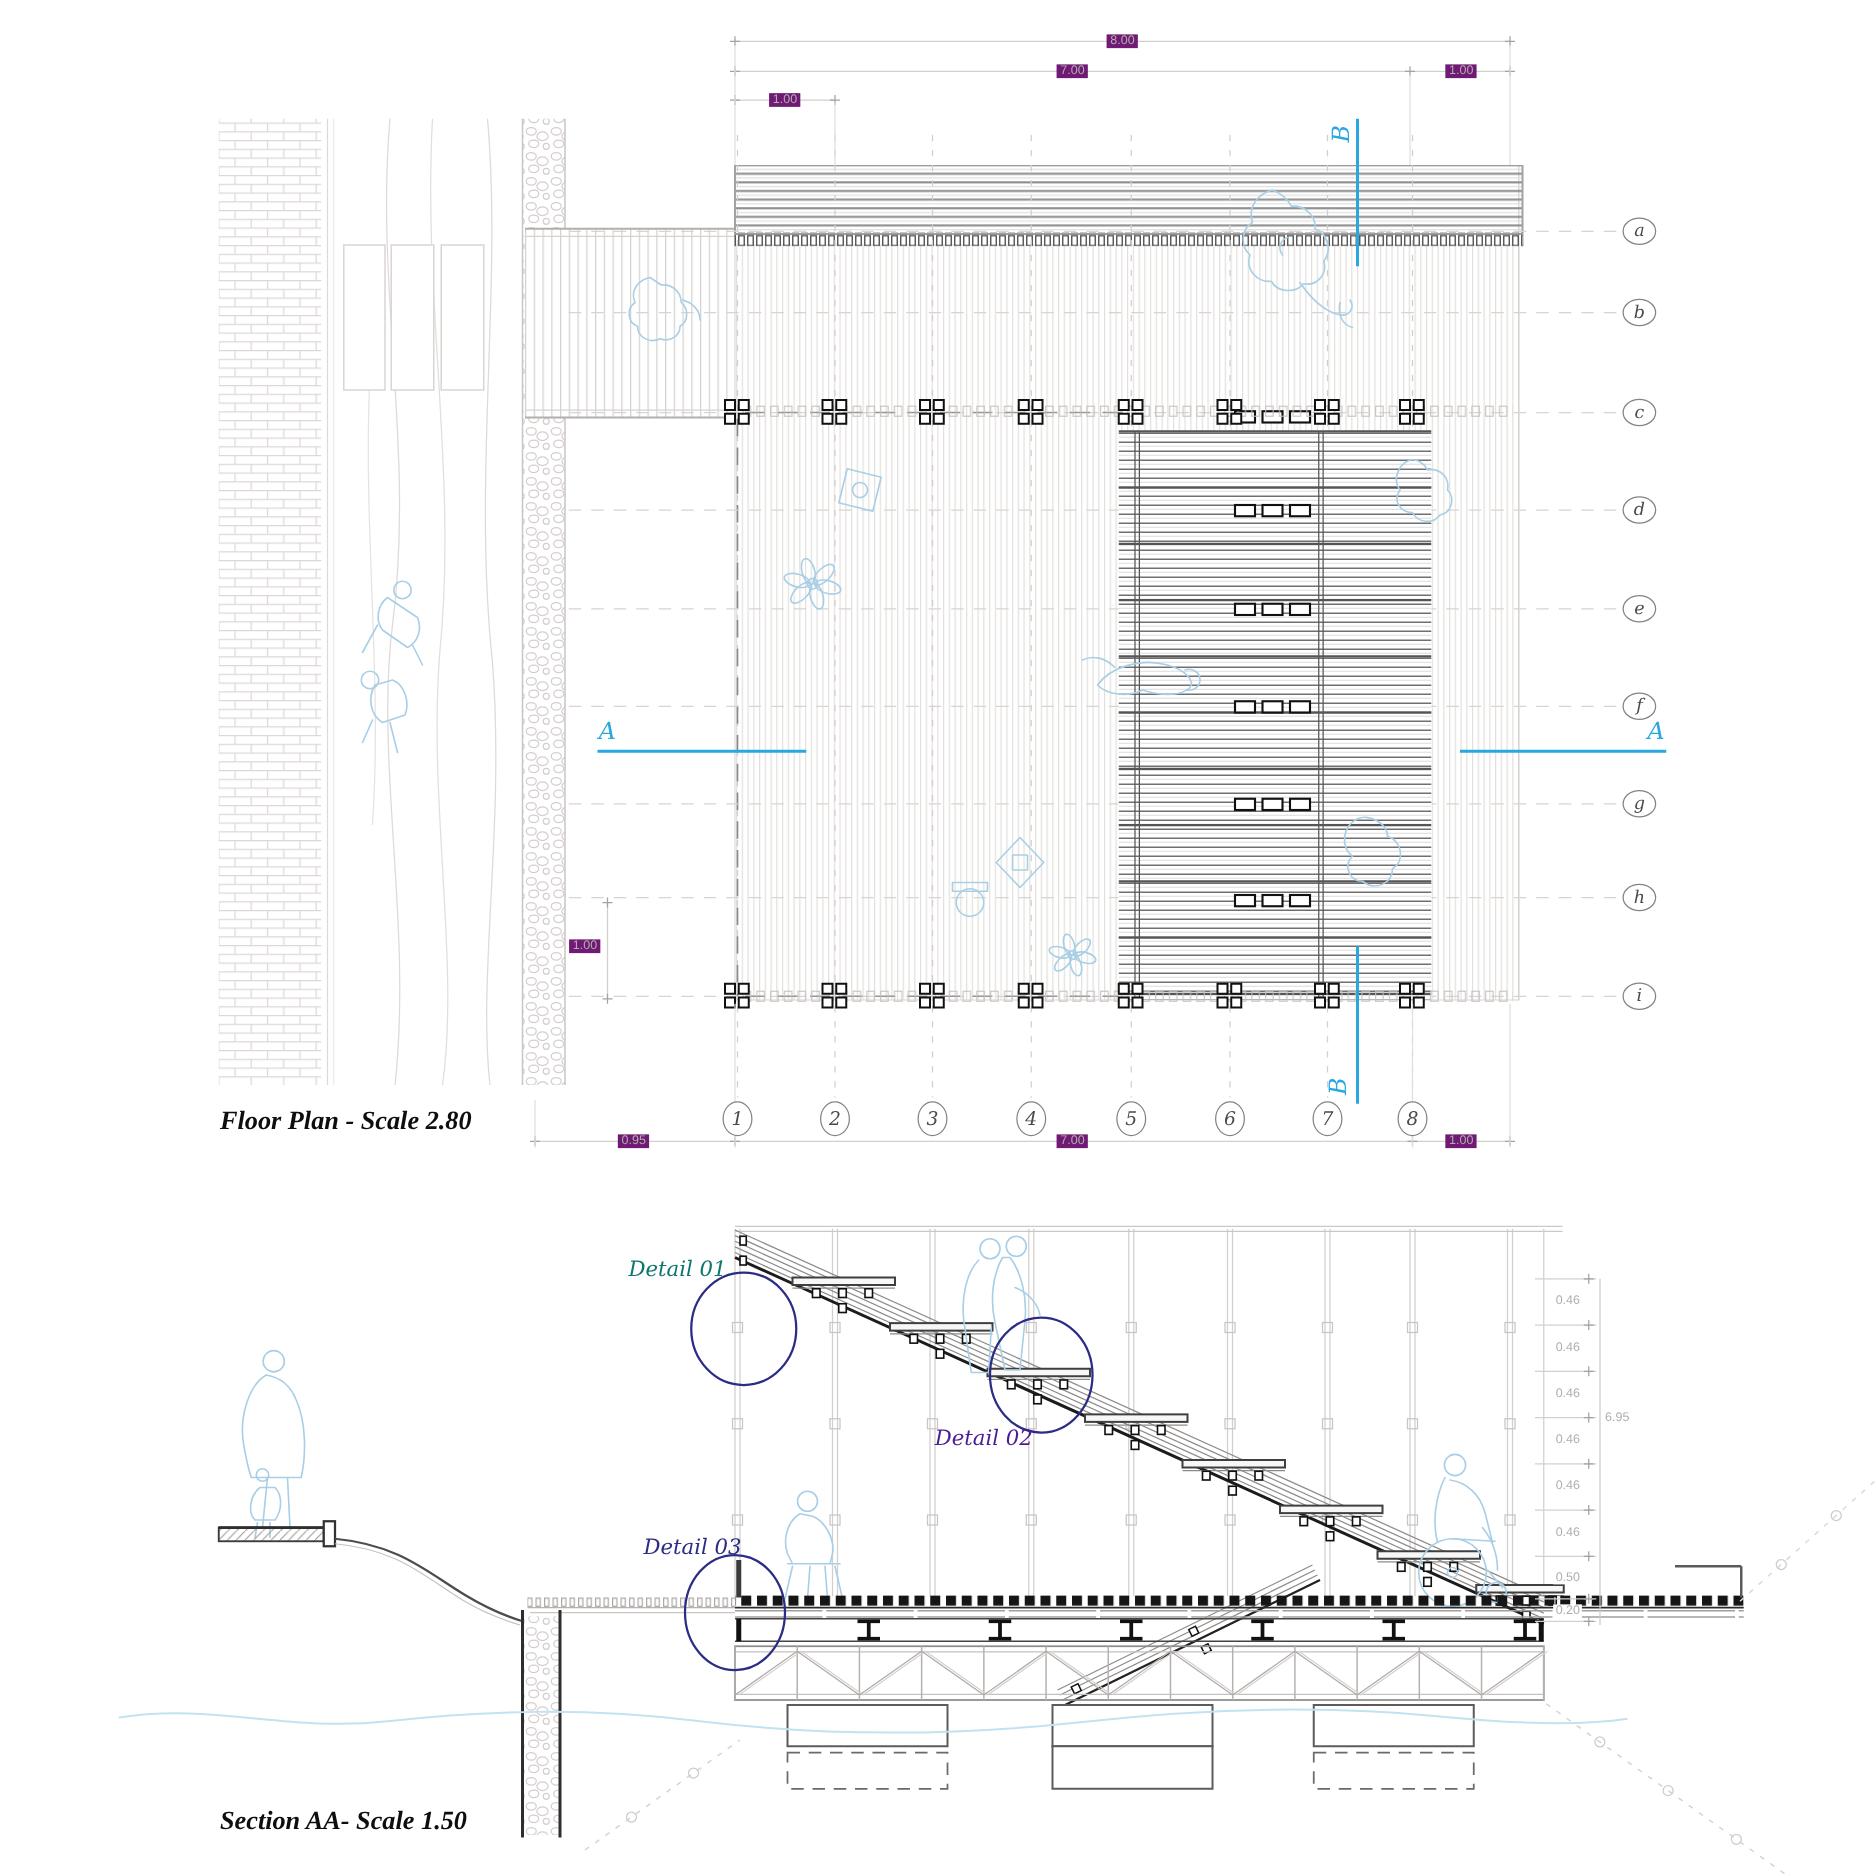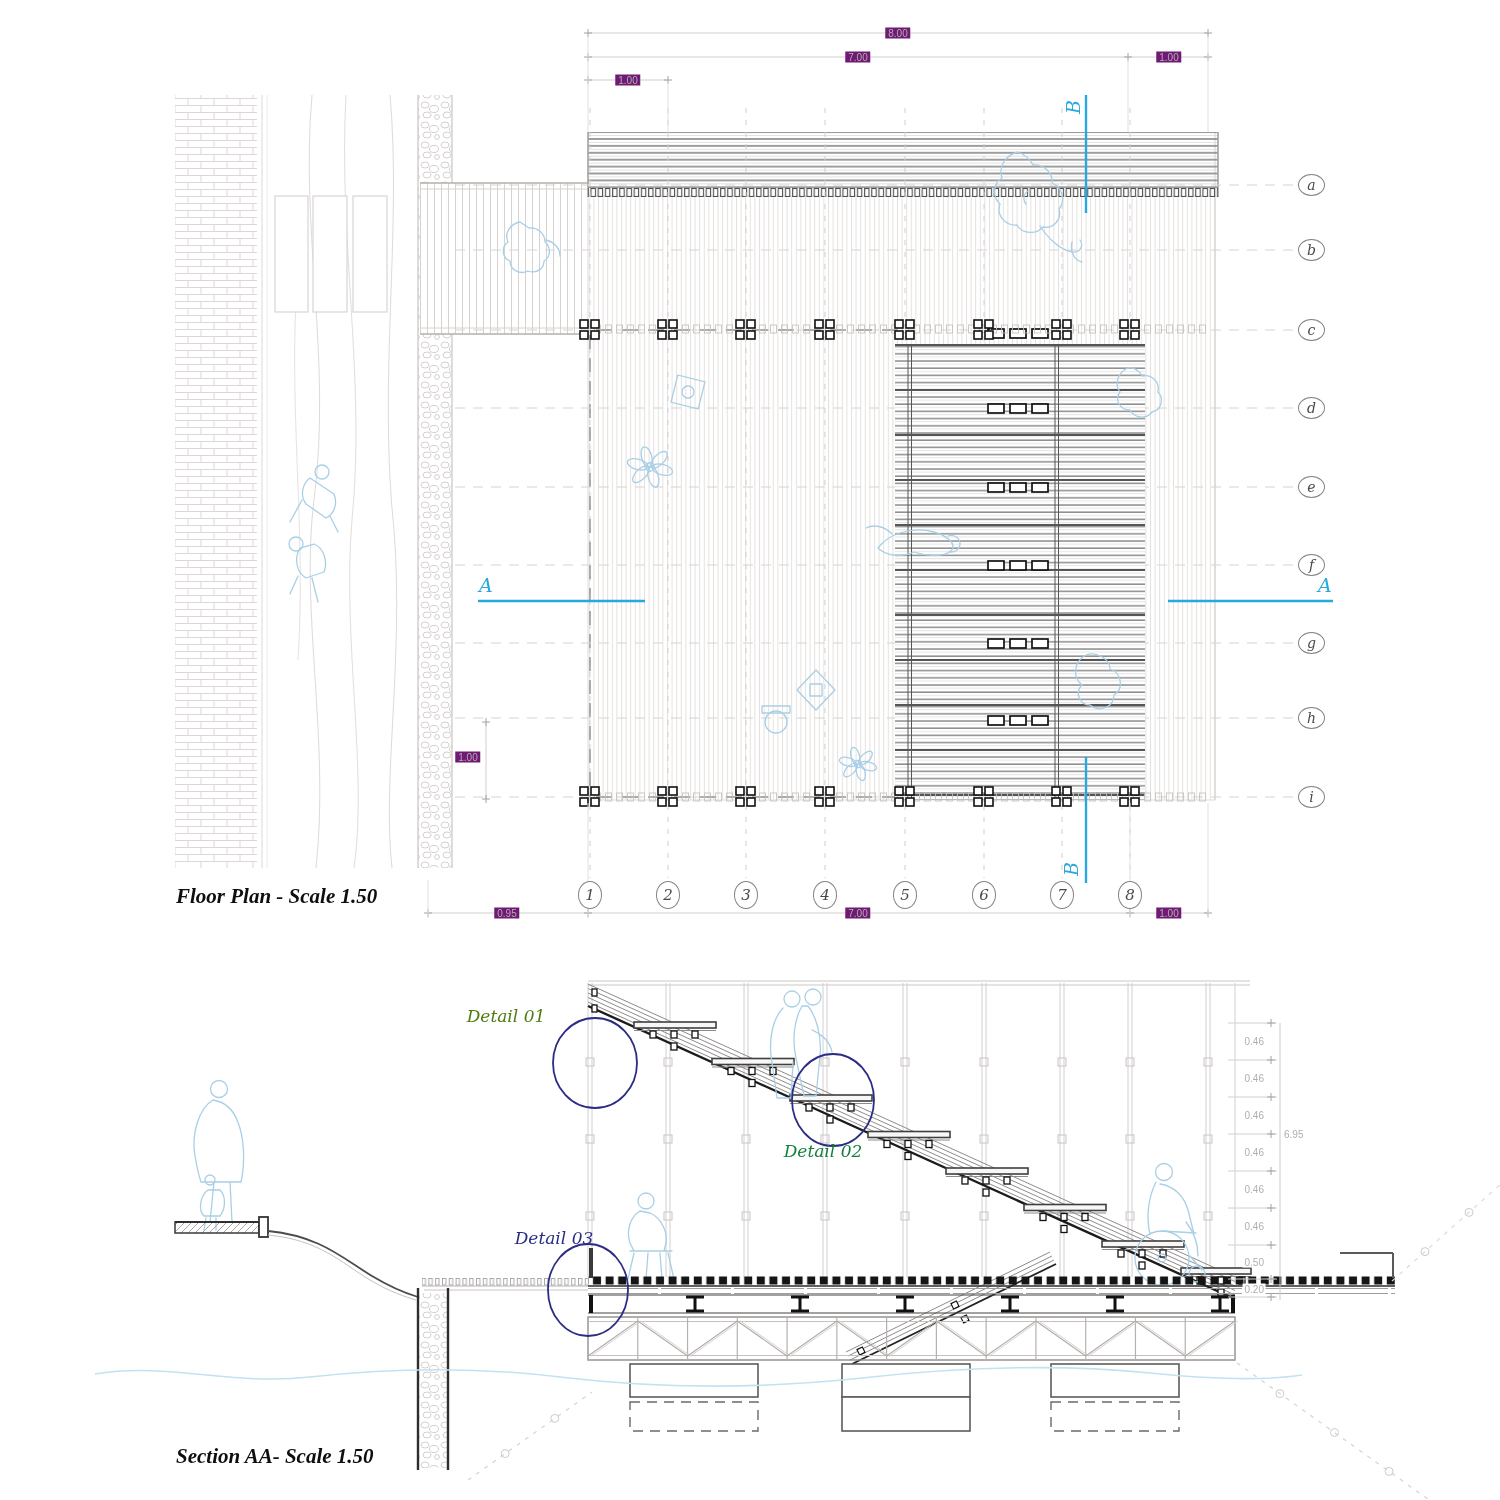--- a/index.html
+++ b/index.html
@@ -579,21 +579,21 @@
         <circle cx="554.8" cy="1418.4" r="4" stroke="#cfcbc9" fill="none" stroke-width="1"></circle>
         <circle cx="1279.9" cy="1393.58" r="4" stroke="#cfcbc9" fill="none" stroke-width="1"></circle>
         <circle cx="1334.5" cy="1432.5" r="4" stroke="#cfcbc9" fill="none" stroke-width="1"></circle>
         <circle cx="1389.1" cy="1471.42" r="4" stroke="#cfcbc9" fill="none" stroke-width="1"></circle>
         <circle cx="1425" cy="1251.6" r="4" stroke="#cfcbc9" fill="none" stroke-width="1"></circle>
         <circle cx="1469" cy="1212.4" r="4" stroke="#cfcbc9" fill="none" stroke-width="1"></circle>
       </g>
 </svg>
 
 <div class="ov">
-  <div class="title" style="left:176px;top:884px">Floor Plan - Scale 1.50</div>
+  <div class="title" style="left:176px;top:884px">Floor Plan - Scale 2.80</div>
   <div class="title" style="left:176px;top:1444px">Section AA- Scale 1.50</div>
 
   <div class="bubble b-row" style="left:1298px;top:174px">a</div>
   <div class="bubble b-row" style="left:1298px;top:239px">b</div>
   <div class="bubble b-row" style="left:1298px;top:319px">c</div>
   <div class="bubble b-row" style="left:1298px;top:397px">d</div>
   <div class="bubble b-row" style="left:1298px;top:476px">e</div>
   <div class="bubble b-row" style="left:1298px;top:554px">f</div>
   <div class="bubble b-row" style="left:1298px;top:632px">g</div>
   <div class="bubble b-row" style="left:1298px;top:707px">h</div>
@@ -620,22 +620,22 @@
   <div class="dimr" style="left:1266px;top:1041px">0.46</div>
   <div class="dimr" style="left:1266px;top:1078px">0.46</div>
   <div class="dimr" style="left:1266px;top:1115px">0.46</div>
   <div class="dimr" style="left:1266px;top:1152px">0.46</div>
   <div class="dimr" style="left:1266px;top:1189px">0.46</div>
   <div class="dimr" style="left:1266px;top:1226px">0.46</div>
   <div class="dimr" style="left:1266px;top:1262px">0.50</div>
   <div class="dimr" style="left:1266px;top:1289px">0.20</div>
   <div class="dimo" style="left:1284px;top:1134px">6.95</div>
 
-  <div class="detail" style="left: 506px; top: 1016px; color: #4d7c0f;">Detail 01</div>
-  <div class="detail" style="left: 823px; top: 1151px; color: #15803d;">Detail 02</div>
+  <div class="detail" style="left: 542px; top: 1016px; color: #0f766e;">Detail 01</div>
+  <div class="detail" style="left: 787px; top: 1151px; color: #4c1d95;">Detail 02</div>
   <div class="detail" style="left: 554px; top: 1238px; color: rgb(43, 45, 132);">Detail 03</div>
 
   <div class="marker" style="left: 479px; top: 574px; color: rgb(41, 168, 223);">A</div>
   <div class="marker" style="left: 1318px; top: 574px; color: rgb(41, 168, 223);">A</div>
   <div class="marker rot" style="left: 1073px; top: 107px; color: rgb(41, 168, 223);">B</div>
   <div class="marker rot" style="left: 1071px; top: 869px; color: rgb(41, 168, 223);">B</div>
 </div>
 </div>
 
 </body></html>

